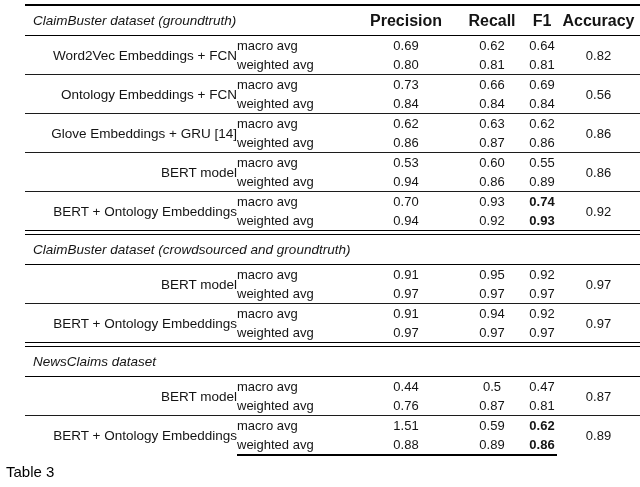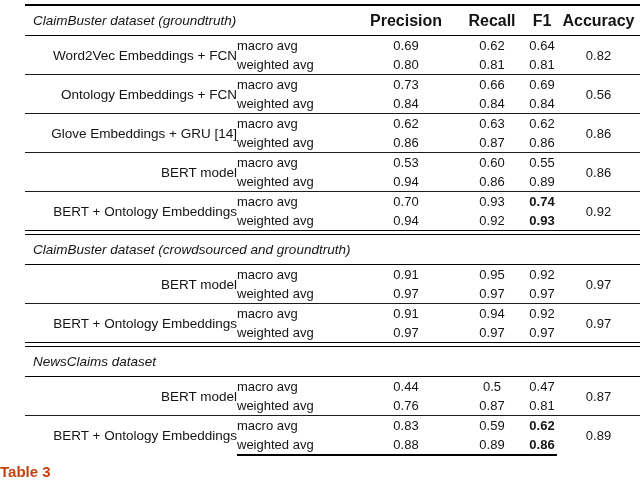--- a/index.html
+++ b/index.html
@@ -54,24 +54,24 @@
   tr.group-sep > td { border-top: 1px solid #1c1c1c; }
   
   tr.dbl > td {
     height: 3px; line-height: 3px; padding: 0;
     border-top: 1.5px solid #000;
     border-bottom: 1px solid #000;
   }
   
   tr.final > td { border-bottom: 2px solid #000; }
   .caption {
-    margin: 7px 0 0 0;
-    font-weight: bold;
+    margin: 7px 0 0 6px;
+    font-weight: normal;
     font-size: 15px;
-    color: #c2410c;
+    color: #000000;
   }
 </style>
 </head>
 <body>
 
 <div class="page">
   <div class="tablewrap">
     <table class="results">
       <colgroup>
         <col style="width:212px">
@@ -209,21 +209,21 @@
           </tr>
           <tr>
             <td class="avg">weighted avg</td>
             <td class="num">0.76</td>
             <td class="num">0.87</td>
             <td class="num">0.81</td>
           </tr>
           <tr class="group-sep ">
             <td class="model" rowspan="2">BERT + Ontology Embeddings</td>
             <td class="avg">macro avg</td>
-            <td class="num">0.83</td>
+            <td class="num">1.51</td>
             <td class="num">0.59</td>
             <td class="num b">0.62</td>
             <td class="num" rowspan="2">0.89</td>
           </tr>
           <tr class="final">
             <td class="avg">weighted avg</td>
             <td class="num">0.88</td>
             <td class="num">0.89</td>
             <td class="num b">0.86</td>
           </tr>

